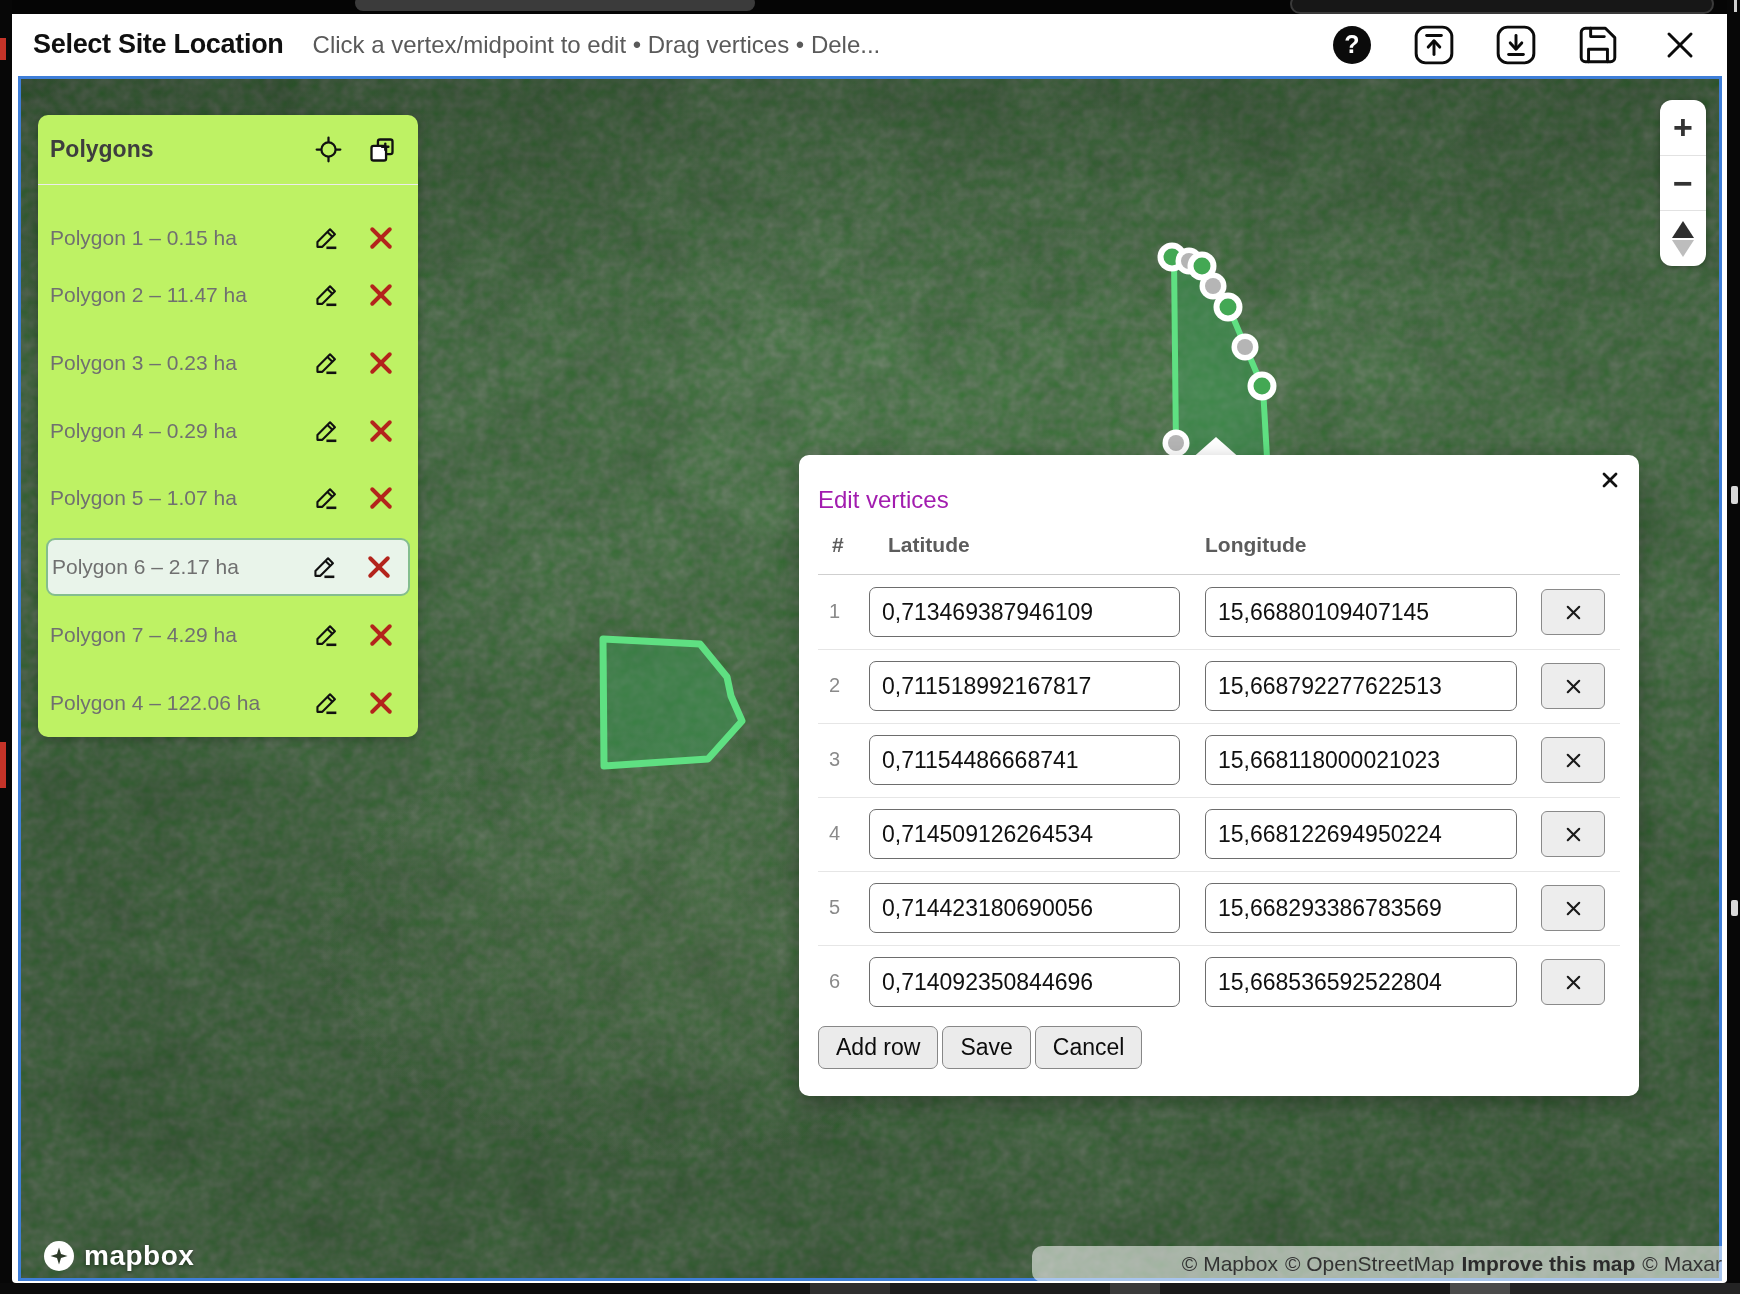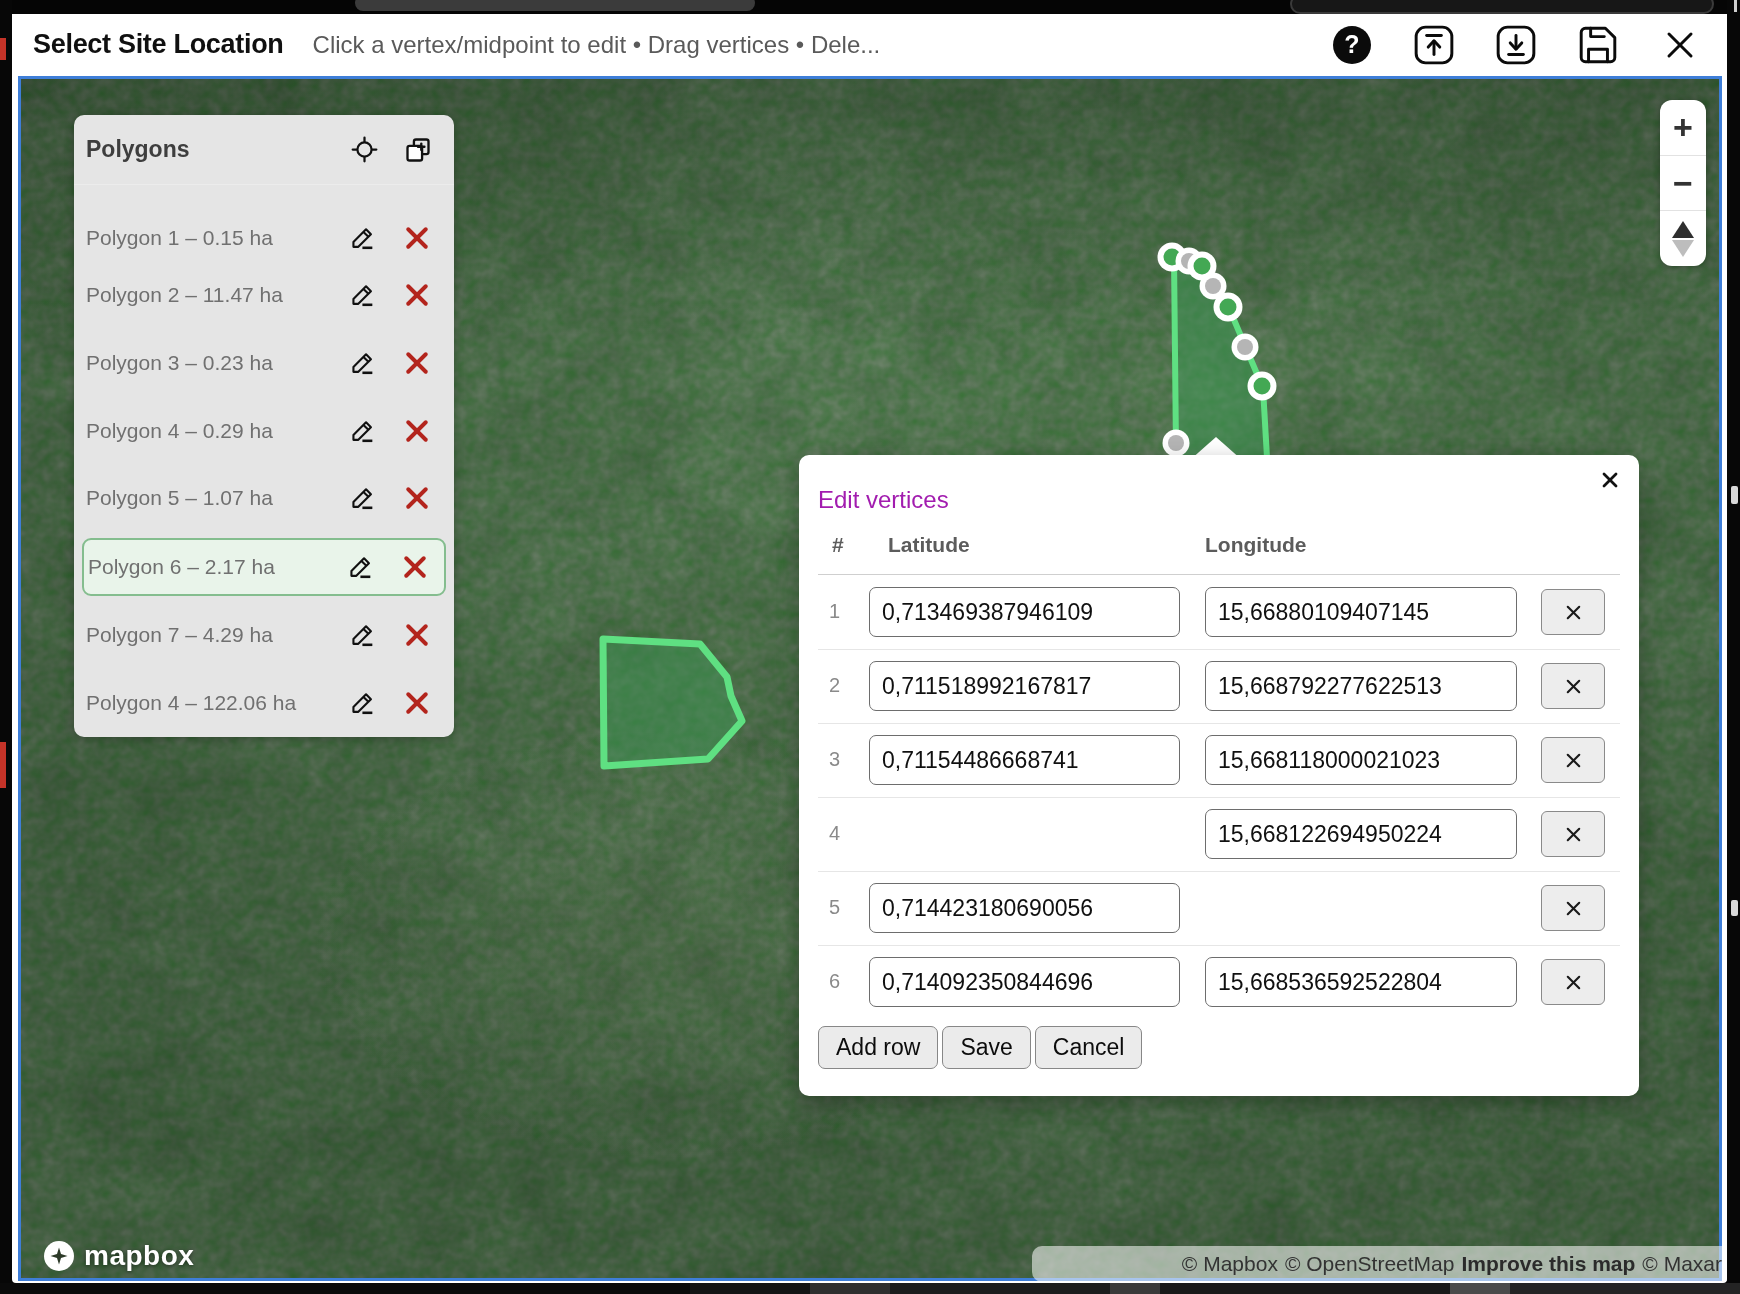--- a/index.html
+++ b/index.html
@@ -39,22 +39,22 @@
       radial-gradient(520px 320px at 38% 72%, rgba(150,165,125,0.08), rgba(0,0,0,0) 70%),
       radial-gradient(1150px 760px at 58% 30%, rgba(0,0,0,0) 0%, rgba(0,0,0,0.22) 100%),
       linear-gradient(180deg, rgba(0,0,0,0.16), rgba(0,0,0,0) 22%);}
   .overlay{position:absolute;left:0;top:0;z-index:3;}
 
   
   .pointer{position:absolute;left:1190px;top:437px;width:0;height:0;z-index:4;
     border-left:26px solid transparent;border-right:26px solid transparent;border-bottom:23px solid #ffffff;}
 
   
-  .panel{position:absolute;left:38px;top:115px;width:380px;height:622px;background:#e5e5e5;border-radius:10px;z-index:5;
-    box-shadow:0 2px 10px rgba(0,0,0,0.25);margin-left:36px;}
+  .panel{position:absolute;left:38px;top:115px;width:380px;height:622px;background:#bef264;border-radius:10px;z-index:5;
+    box-shadow:0 2px 10px rgba(0,0,0,0.25);}
   .panel-header{height:70px;display:flex;align-items:center;padding:0 22px 0 12px;box-sizing:border-box;border-bottom:1px solid #ececec;}
   .panel-header .ptitle{font-size:23px;font-weight:bold;color:#3e3e3e;flex:1;}
   .panel-header .picon{width:28px;height:28px;margin-left:26px;cursor:pointer;display:flex;align-items:center;justify-content:center;}
   .prow{position:absolute;left:8px;right:8px;height:58px;display:flex;align-items:center;padding:0 14px 0 4px;box-sizing:border-box;border-radius:9px;cursor:pointer;}
   .prow .plabel{flex:1;font-size:21px;color:#707070;white-space:nowrap;}
   .prow .picon-btn{width:30px;height:30px;display:flex;align-items:center;justify-content:center;cursor:pointer;}
   .prow .picon-btn.pencil{margin-right:24px;}
   .prow.selected{background:#e9f4ea;border:2px solid #84bd8e;}
 
   
@@ -360,30 +360,32 @@
     <input class="vinput lat" style="top: 280px;" value="0,71154486668741">
     <input class="vinput lng" style="top: 280px;" value="15,668118000021023">
     <div class="xbtn" style="top:282px">
         <svg width="21" height="21" viewBox="0 0 22 22" fill="none" stroke="#1a1a1a" stroke-width="2.2" stroke-linecap="round">
           <line x1="5" y1="5" x2="17" y2="17"></line>
           <line x1="17" y1="5" x2="5" y2="17"></line>
         </svg>
       </div>
 
     <span class="vnum" style="top:367px">4</span>
+    <input class="vinput lat" style="top: 354px;" value="0,714509126264534">
     <input class="vinput lng" style="top: 354px;" value="15,668122694950224">
     <div class="xbtn" style="top:356px">
         <svg width="21" height="21" viewBox="0 0 22 22" fill="none" stroke="#1a1a1a" stroke-width="2.2" stroke-linecap="round">
           <line x1="5" y1="5" x2="17" y2="17"></line>
           <line x1="17" y1="5" x2="5" y2="17"></line>
         </svg>
       </div>
 
     <span class="vnum" style="top:441px">5</span>
     <input class="vinput lat" style="top: 428px;" value="0,714423180690056">
+    <input class="vinput lng" style="top: 428px;" value="15,668293386783569">
     <div class="xbtn" style="top:430px">
         <svg width="21" height="21" viewBox="0 0 22 22" fill="none" stroke="#1a1a1a" stroke-width="2.2" stroke-linecap="round">
           <line x1="5" y1="5" x2="17" y2="17"></line>
           <line x1="17" y1="5" x2="5" y2="17"></line>
         </svg>
       </div>
 
     <span class="vnum" style="top:515px">6</span>
     <input class="vinput lat" style="top: 502px;" value="0,714092350844696">
     <input class="vinput lng" style="top: 502px;" value="15,668536592522804">

